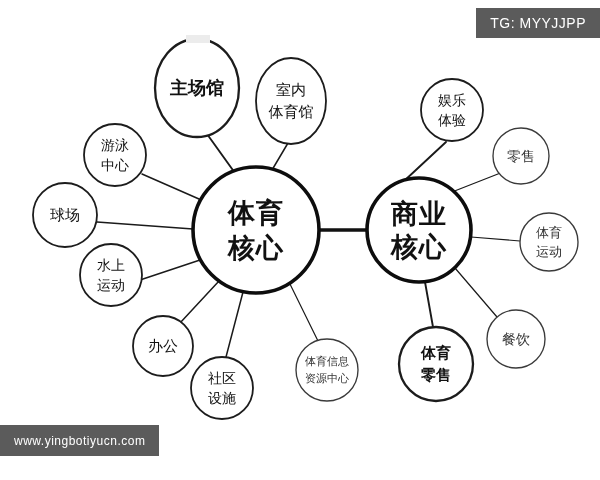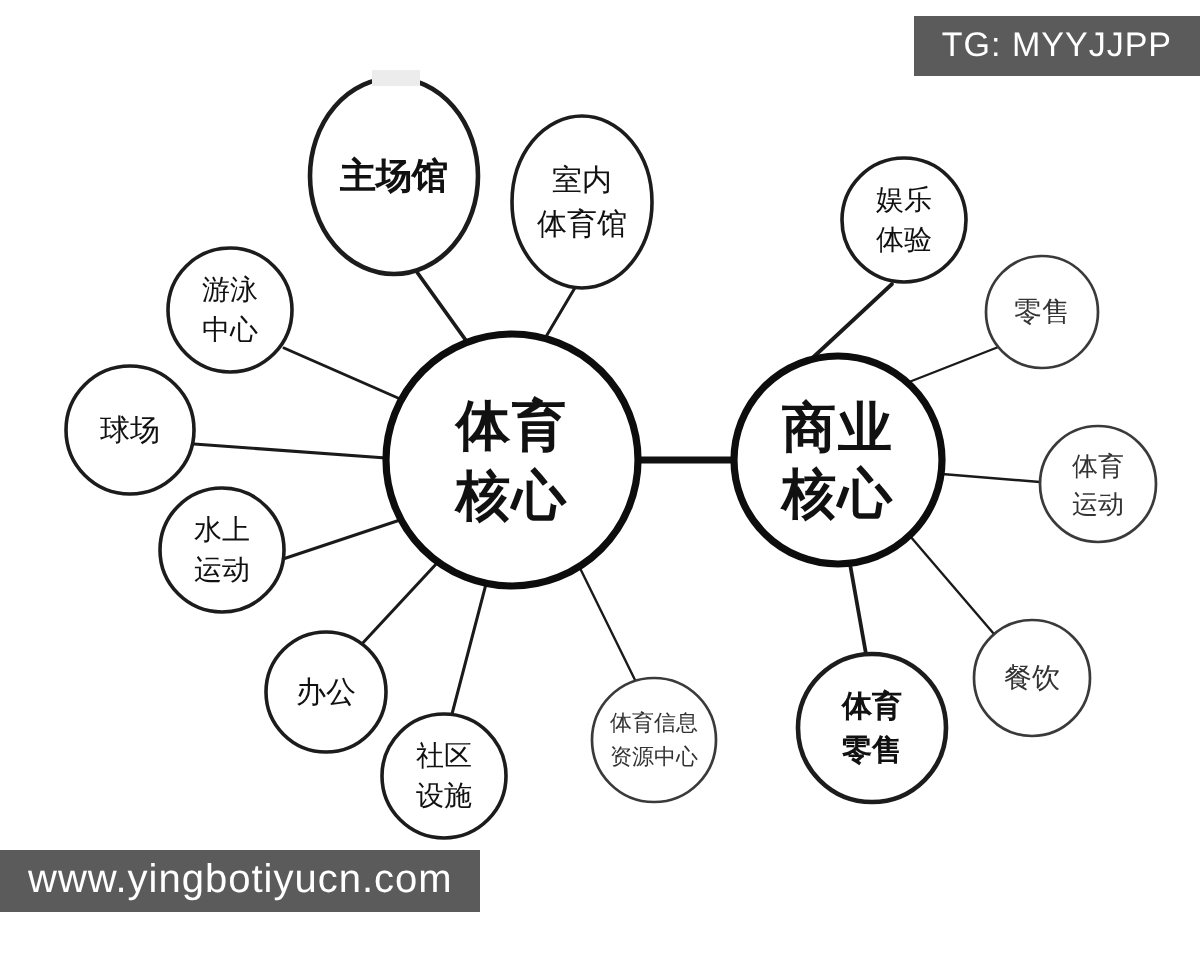--- a/index.html
+++ b/index.html
@@ -85,28 +85,28 @@
     align-items: center;
     justify-content: center;
     letter-spacing: 0.5px;
     white-space: nowrap;
   }
   #tg-watermark {
     right: 0px;
     top: 8px;
     height: 30px;
     padding: 0 14px;
-    font-size: 17px;
+    font-size: 14px;
   }
   #site-watermark {
     left: 0px;
     bottom: 24px;
     height: 31px;
     padding: 0 14px;
-    font-size: 20px;
+    font-size: 12px;
   }
   .faint-mark {
     position: absolute;
     background: #ececec;
     width: 24px;
     height: 8px;
     left: 186px;
     top: 35px;
   }
 </style>

